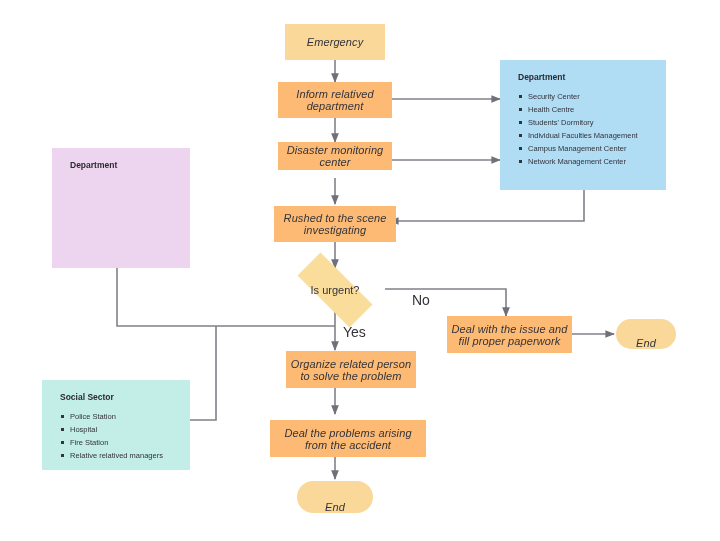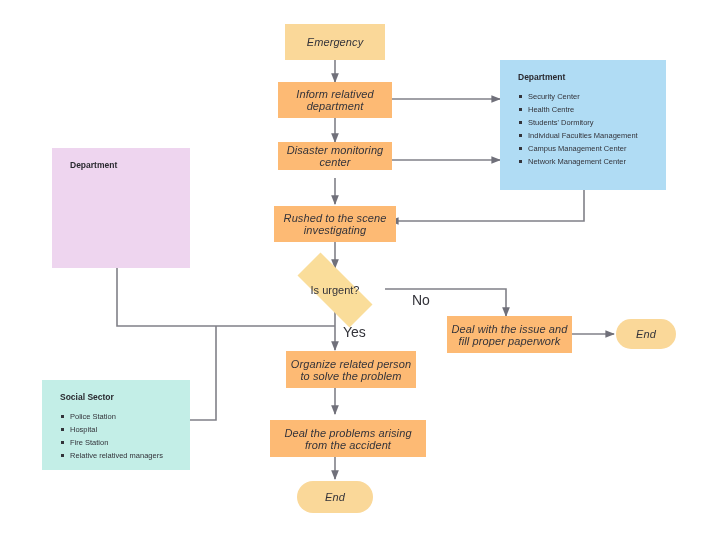--- a/index.html
+++ b/index.html
@@ -32,21 +32,21 @@
     text-align: center;
     color: #33333a;
     font-size: 11px;
     line-height: 12px;
     letter-spacing: 0.1px;
     font-style: italic;
   }
   .node .lbl { padding: 0 4px; white-space: pre-line; }
 
   .proc { background: #fdba74; }
-  .term { background: #fad899; border-radius: 16px; }
+  .term { background: #fad899; border-radius: 16px; align-items: flex-end; }
   .start { background: #fad899; }
 
   .diamond {
     position: absolute;
     box-sizing: border-box;
     display: flex;
     align-items: center;
     justify-content: center;
   }
   .diamond .shape {

